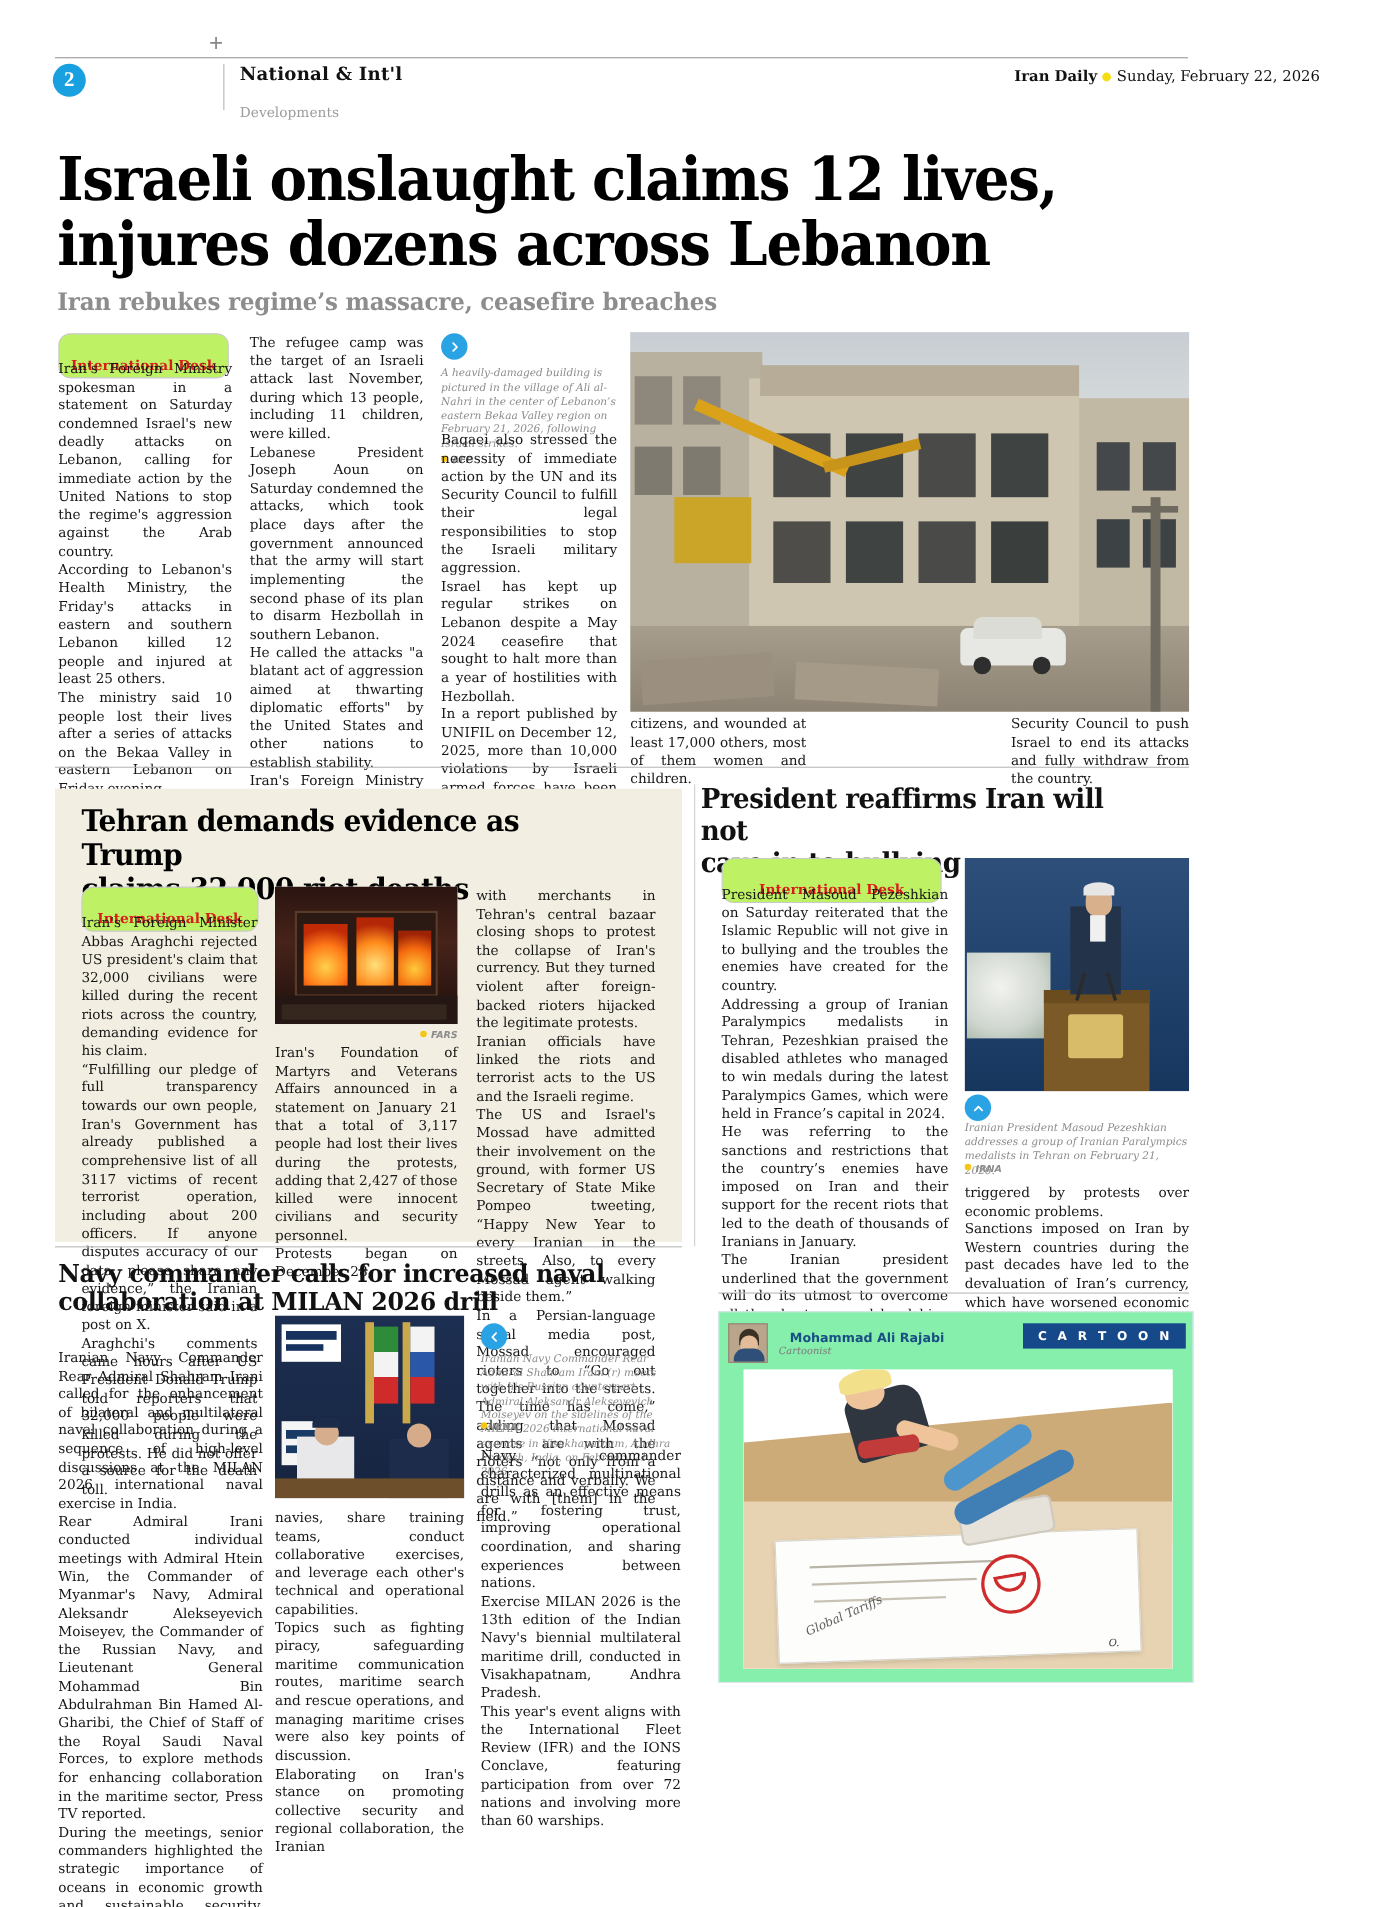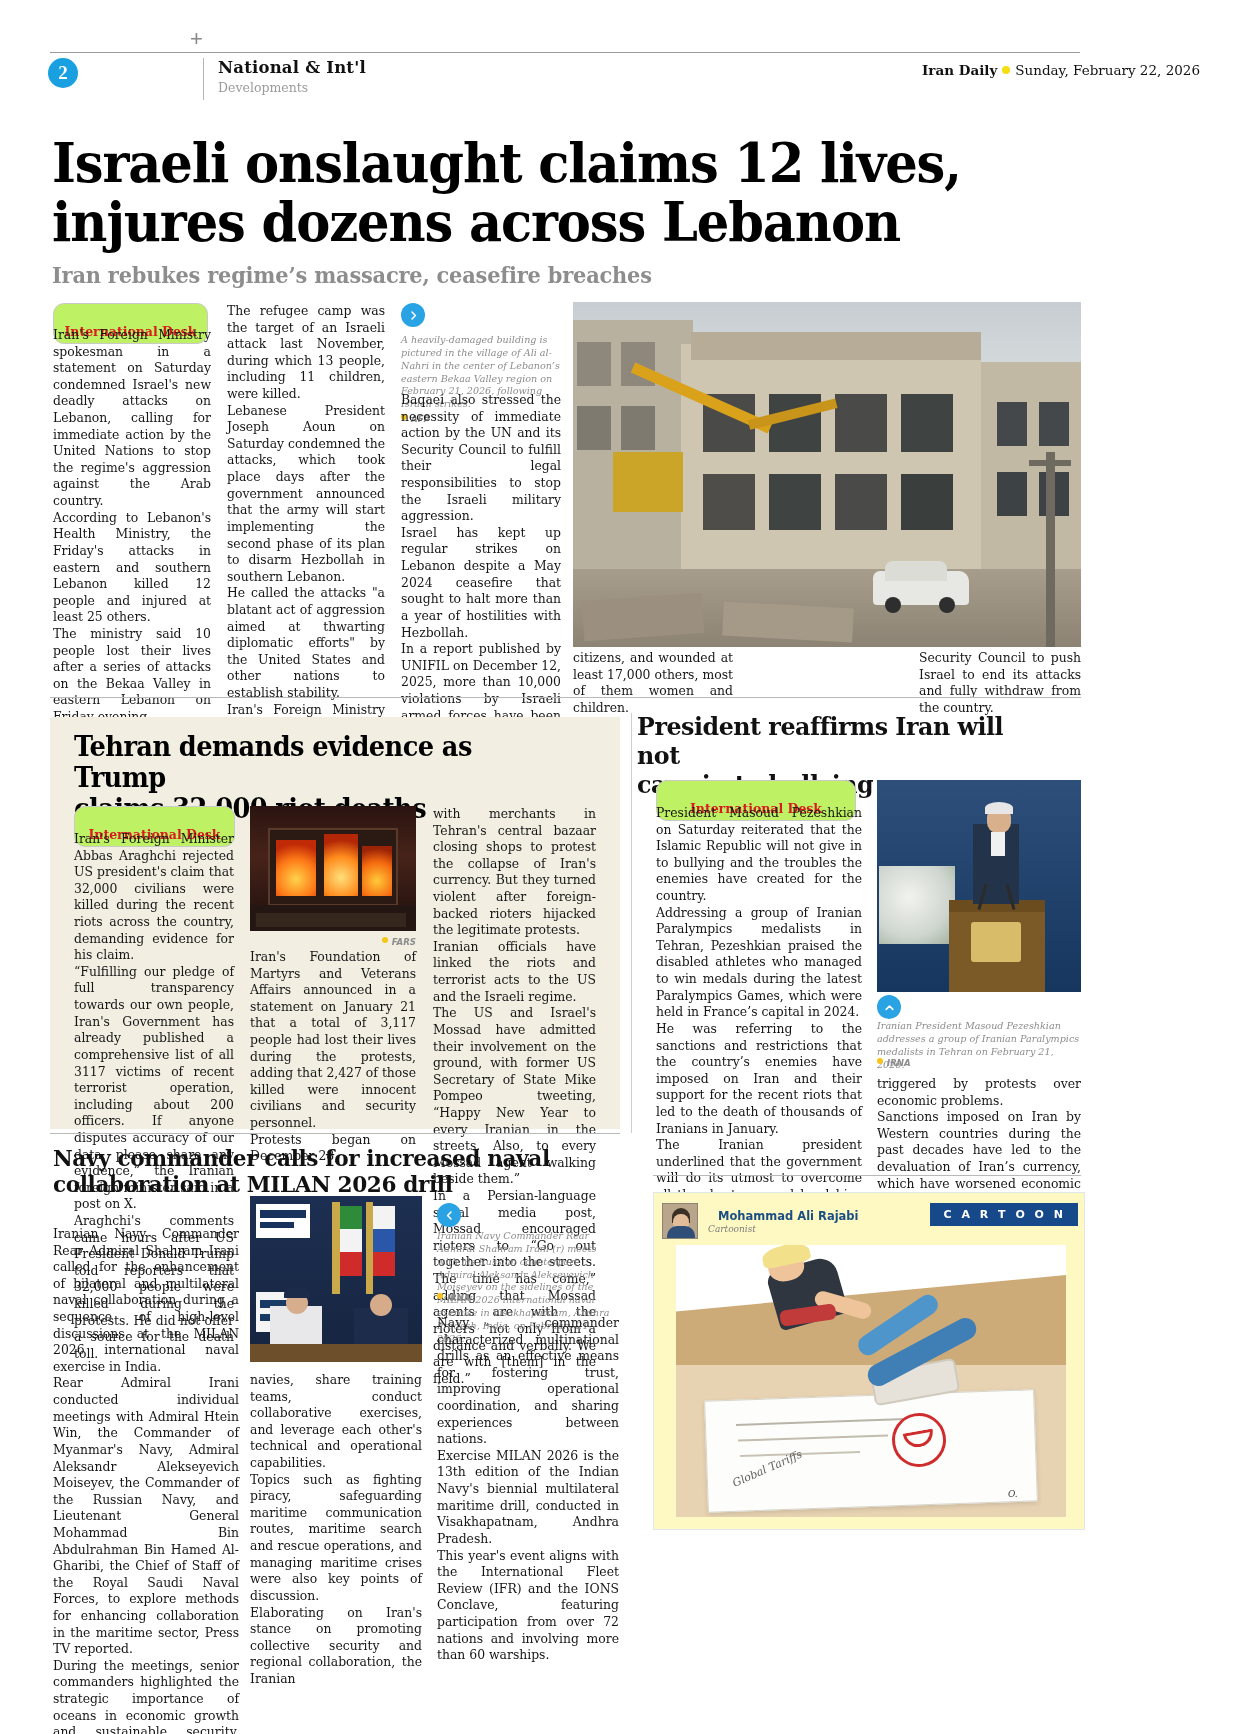--- a/index.html
+++ b/index.html
@@ -28,21 +28,21 @@
     width:30px; height:30px; border-radius:50%;
     background:#18a0e0; color:#fff;
     font-family:"Liberation Serif",serif; font-weight:bold; font-size:19px;
     display:flex; align-items:center; justify-content:center;
   }
   .section-wrap {
     position:absolute; left:203px; top:58px;
     border-left:1px solid #b5b5b5; padding-left:14px; height:42px;
   }
   .section-title { font-family:"DejaVu Serif", serif; font-weight:bold; font-size:16.5px; letter-spacing:.2px; color:#111; line-height:1.25; }
-  .section-sub { font-family:"DejaVu Serif", serif; font-size:12.5px; color:#9b9b9b; margin-top:1px; }
+  .section-sub { font-family:"DejaVu Serif", serif; font-size:12.5px; color:#9b9b9b; margin-top:15px; }
   .dateline {
     position:absolute; right:50px; top:62px;
     font-family:"DejaVu Serif", serif; font-size:13.5px; color:#111;
     display:flex; align-items:center; gap:5px; white-space:nowrap;
   }
   .dateline .brand { font-weight:bold; }
   .yellow-dot { width:8px; height:8px; border-radius:50%; background:#f5dd12; display:inline-block; }
 
   
   .headline {
@@ -127,21 +127,21 @@
   .navy-head {
     position:absolute; left:53px; top:1145px; width:540px;
     font-family:"DejaVu Serif", serif; font-weight:bold; font-size:22.5px;
     line-height:1.17; letter-spacing:-.4px;
     transform:scaleX(.96); transform-origin:left top;
   }
 
   
   .cartoon-box {
     position:absolute; left:653px; top:1192px; width:432px; height:338px;
-    background:#fef9c3; border:1px solid #dfe6ec;
+    background:#86efac; border:1px solid #dfe6ec;
   }
   .cartoon-bar { position:absolute; left:8px; top:9px; right:8px; height:38px; display:flex; align-items:center; }
   .cartoon-avatar { width:36px; height:36px; background:#b9a58c; border:1px solid #8f8572; overflow:hidden; position:relative; }
   .cartoon-name {
     margin-left:10px; font-family:"DejaVu Sans", sans-serif; font-weight:bold;
     font-size:11.5px; color:#1a4f85;
   }
   .cartoon-role { font-family:"DejaVu Serif", serif; font-style:italic; font-size:9px; color:#7b7b7b; margin-top:1px; }
   .cartoon-tag {
     position:absolute; right:6px; top:10px;

